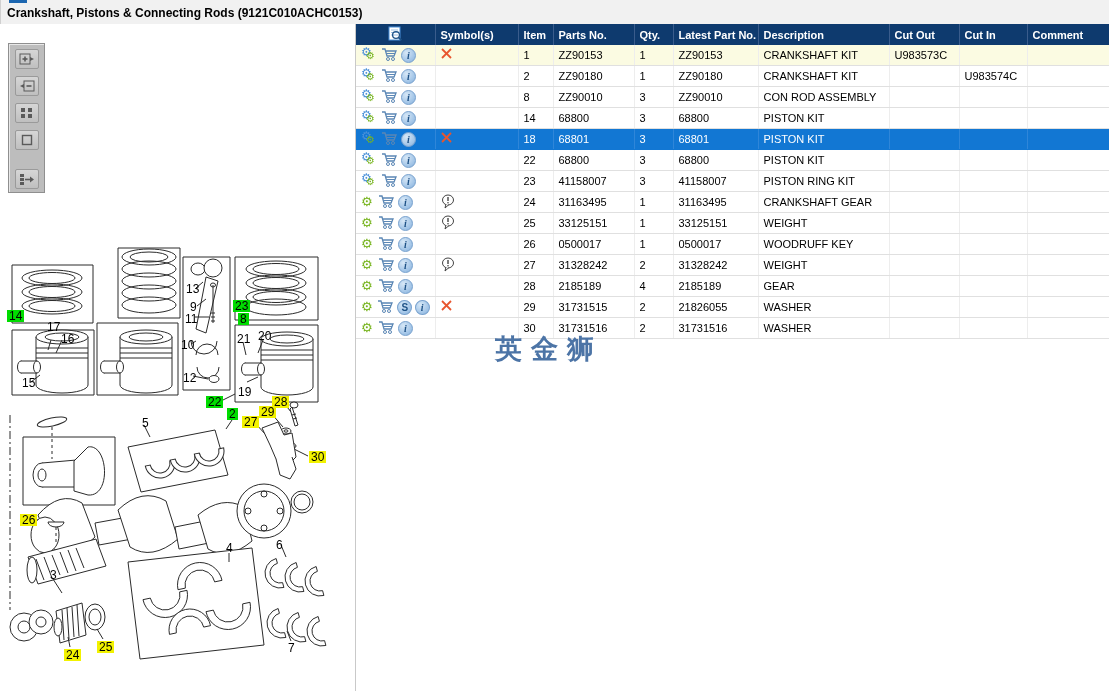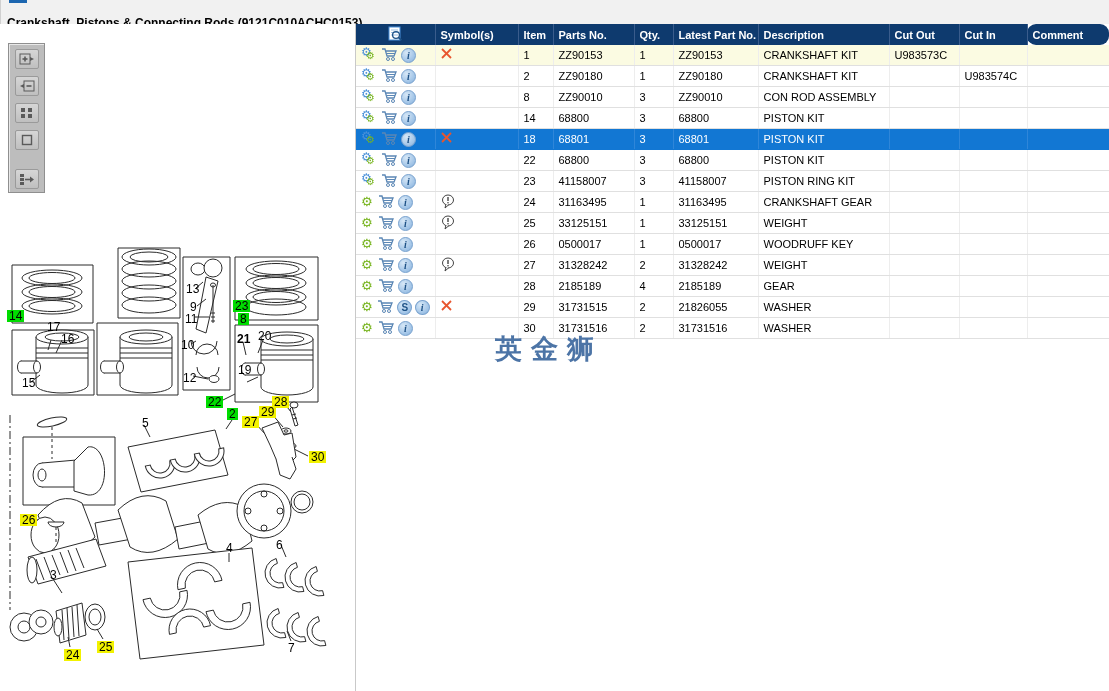--- a/index.html
+++ b/index.html
@@ -4,21 +4,21 @@
 <style>
   * { margin:0; padding:0; box-sizing:border-box; }
   html,body { width:1109px; height:691px; background:#fff; overflow:hidden;
               font-family:"Liberation Sans", sans-serif; }
   .app { position:relative; width:1109px; height:691px; background:#fff; }
 
   
   .titlebar { position:absolute; left:0; top:0; width:1109px; height:24px;
               background:#f1f1f1; border-left:1px solid #d0d0d0; }
   .tab-sliver { position:absolute; left:8px; top:0; width:18px; height:3px; background:#1c66b0; }
-  .page-title { position:absolute; left:6px; top:6px; font-size:12px; font-weight:bold; color:#000; white-space:nowrap;margin-top:10px; }
+  .page-title { position:absolute; left:6px; top:6px; font-size:12px; font-weight:bold; color:#000; white-space:nowrap; }
 
   
   .pane-divider { position:absolute; left:355px; top:24px; width:1px; height:667px; background:#c9c9c9; }
   .diagram-pane { position:absolute; left:0; top:24px; width:355px; height:667px; background:#fff; }
 
   
   .dtoolbar { position:absolute; left:8px; top:19px; width:37px; height:150px;
               background:#bdbdbd; border:1px solid #8f8f8f; box-shadow:inset 1px 1px 0 #e8e8e8;
               display:flex; flex-direction:column; align-items:center; padding-top:5px; gap:7px; }
   .dbtn { width:24px; height:20px; background:linear-gradient(#d6d6d6,#bfbfbf);
@@ -37,21 +37,21 @@
              transform:translateY(21px); white-space:nowrap; cursor:pointer; }
   .callout.green { background:#00dc00; }
   .callout.yellow { background:#f2f200; }
   .callout.plain { background:transparent; }
 
   
   .table-pane { position:absolute; left:356px; top:24px; width:753px; height:493px; background:#fff; }
   table.parts { border-collapse:collapse; table-layout:fixed; width:753px; font-size:11px; }
   table.parts th { background:#0e3a6e; color:#fff; font-weight:600; text-align:left;
                    height:21px; padding:0 5px; border-right:1px solid #3a5c8c; white-space:nowrap; overflow:hidden; }
-  table.parts th:last-child { border-right:none;border-radius:9px; }
+  table.parts th:last-child { border-right:none; }
   table.parts td { height:20px; padding:0 5px; border-bottom:1px solid #e0e0e0; border-right:1px solid #ededed;
                    white-space:nowrap; overflow:hidden; color:#000; background:#fff; }
   table.parts td:last-child { border-right:none; }
   tr.cream td { background:#fbfbe2; }
   tr.selected td { background:#1277d3; color:#fff; border-bottom-color:#1277d3; border-right-color:#2f86d9; }
   td.iconcell { padding:0 2px; }
   .iconrow { display:flex; align-items:center; gap:3px; height:20px; }
 
   
   .gear-combo { position:relative; width:17px; height:16px; display:inline-block; }
@@ -309,23 +309,23 @@
         <span class="callout plain" style="left: 184px; top: 238px;">13</span>
         <span class="callout plain" style="left: 188px; top: 256px;">9</span>
         <span class="callout plain" style="left: 183px; top: 268px;">11</span>
         <span class="callout plain" style="left: 179px; top: 294px;">10</span>
         <span class="callout plain" style="left: 181px; top: 327px;">12</span>
         <span class="callout green" style="left: 233px; top: 255px;">23</span>
         <span class="callout green" style="left: 238px; top: 268px;">8</span>
         <span class="callout plain" style="left: 45px; top: 276px;">17</span>
         <span class="callout plain" style="left: 59px; top: 288px;">16</span>
         <span class="callout plain" style="left: 20px; top: 332px;">15</span>
-        <span class="callout plain" style="left: 235px; top: 288px; font-weight: bold;">21</span>
+        <span class="callout plain" style="left: 235px; top: 288px;">21</span>
         <span class="callout plain" style="left: 256px; top: 285px;">20</span>
-        <span class="callout plain" style="left: 236px; top: 319px;">19</span>
+        <span class="callout plain" style="left: 236px; top: 341px;">19</span>
         <span class="callout green" style="left: 206px; top: 351px;">22</span>
         <span class="callout green" style="left: 227px; top: 363px;">2</span>
         <span class="callout yellow" style="left: 272px; top: 351px;">28</span>
         <span class="callout yellow" style="left: 259px; top: 361px;">29</span>
         <span class="callout yellow" style="left: 242px; top: 371px;">27</span>
         <span class="callout yellow" style="left: 309px; top: 406px;">30</span>
         <span class="callout plain" style="left: 140px; top: 372px;">5</span>
         <span class="callout yellow" style="left: 20px; top: 469px;">26</span>
         <span class="callout plain" style="left: 48px; top: 524px;">3</span>
         <span class="callout plain" style="left: 224px; top: 497px;">4</span>

